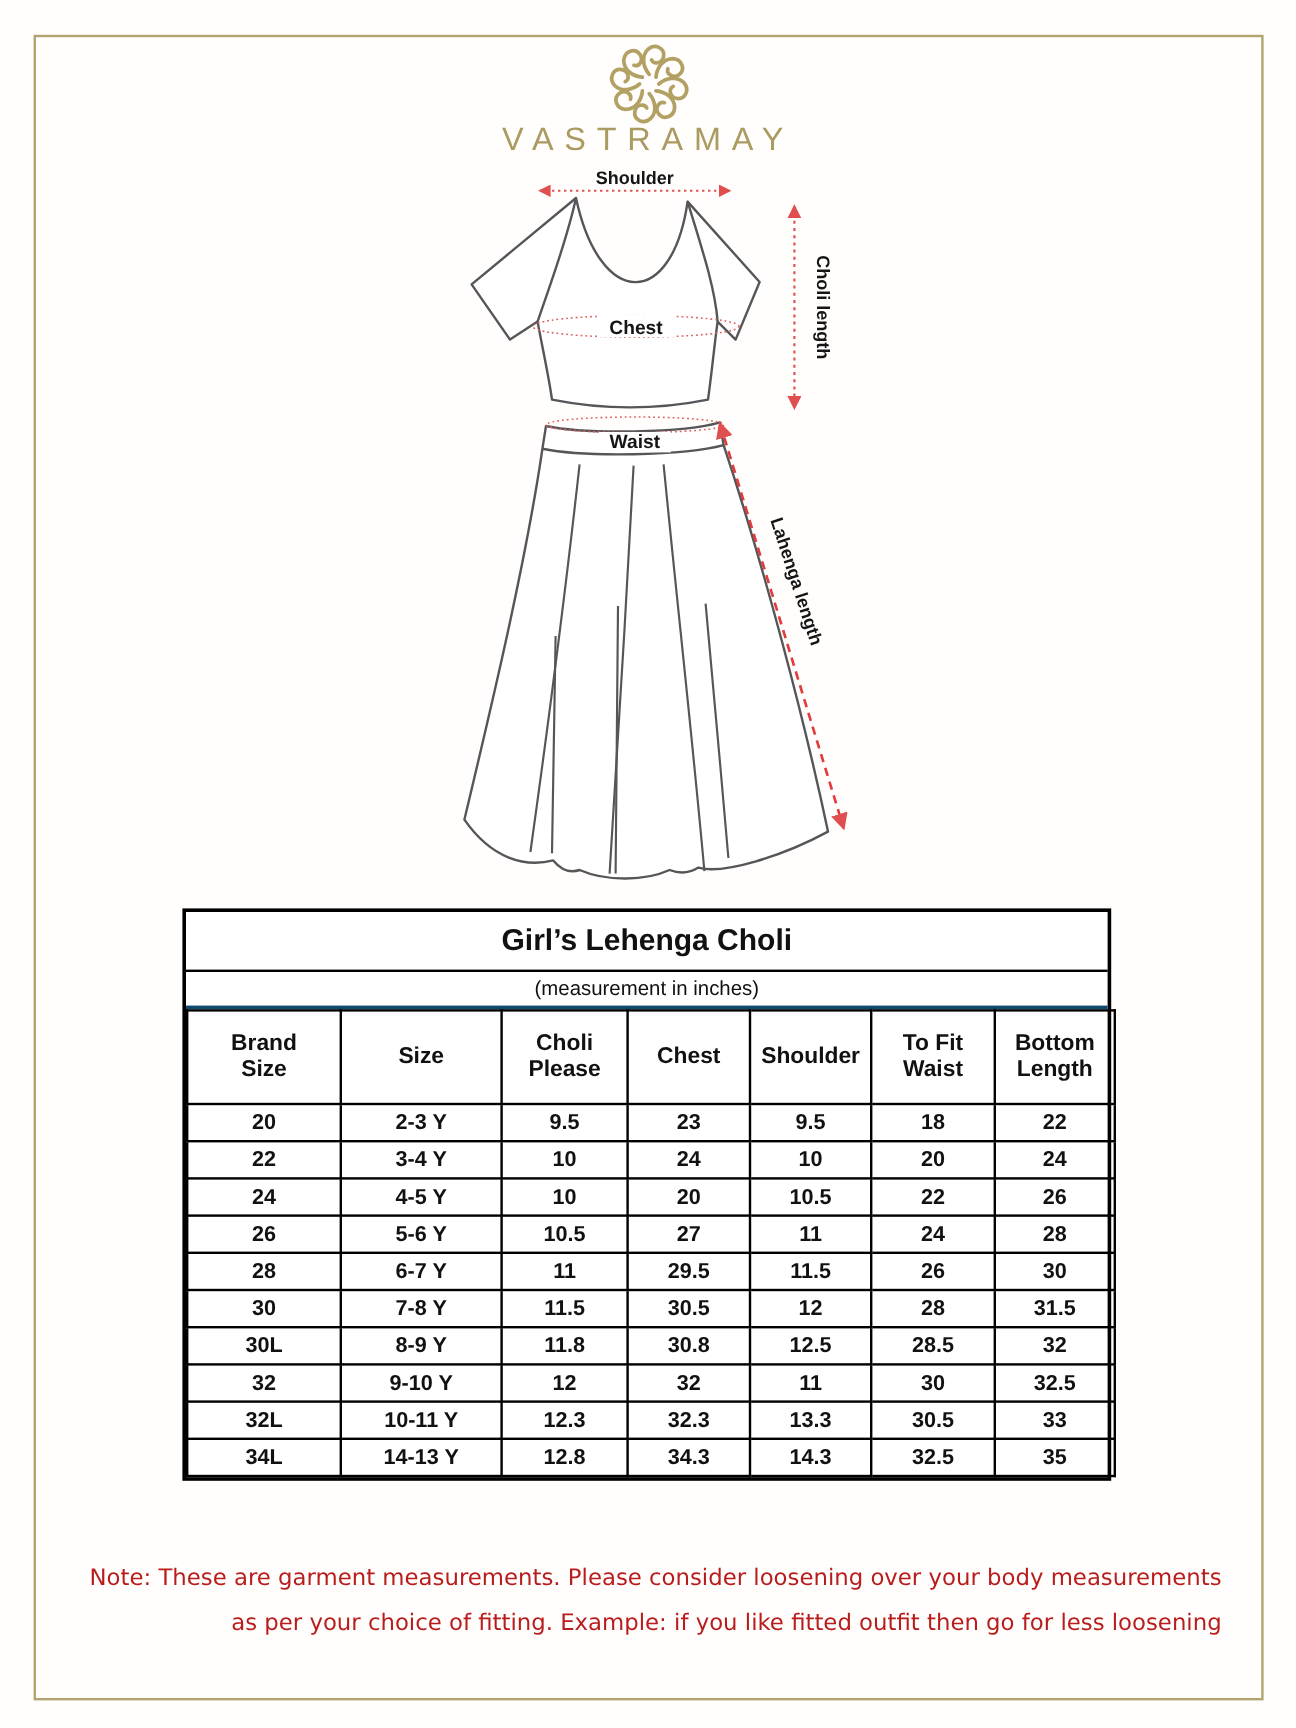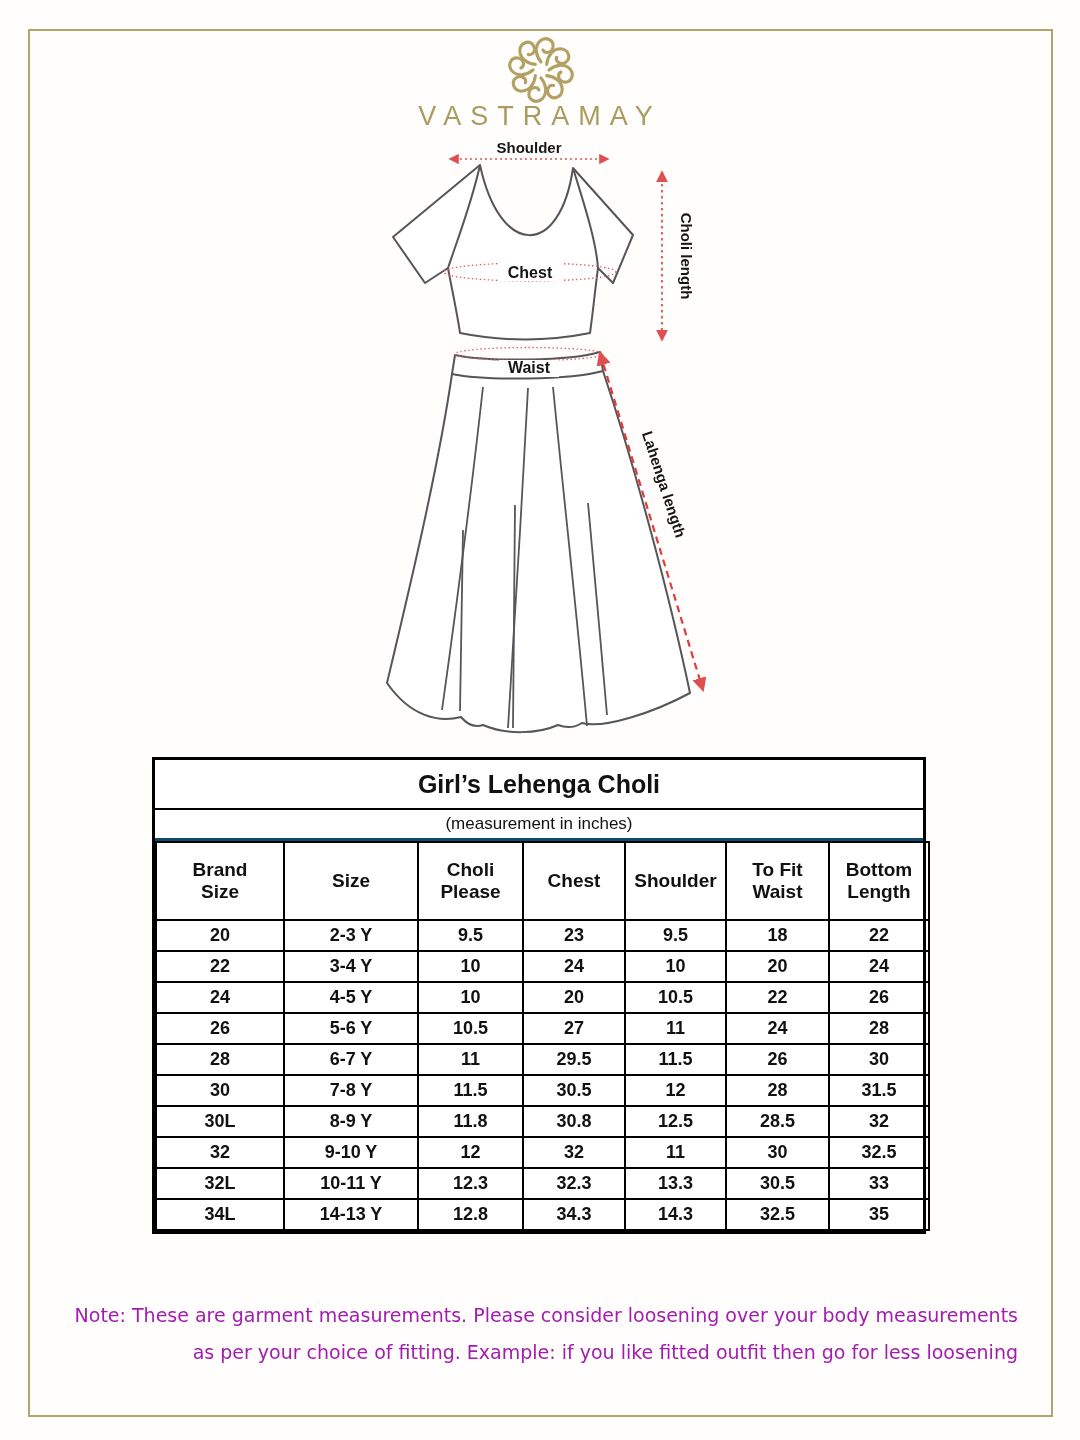--- a/index.html
+++ b/index.html
@@ -42,21 +42,21 @@
   table.size-table th:nth-child(1){width:126px;}
   table.size-table th:nth-child(2){width:132px;}
   table.size-table th:nth-child(3){width:103px;}
   table.size-table th:nth-child(4){width:100px;}
   table.size-table th:nth-child(5){width:99px;}
   table.size-table th:nth-child(6){width:101px;}
   table.size-table th:nth-child(7){width:98px;}
   
   .note{
     position:absolute;left:40px;top:1297px;width:978px;text-align:right;
-    font-family:"DejaVu Sans",sans-serif;font-size:19px;color:#a21caf;line-height:37px;
+    font-family:"DejaVu Sans",sans-serif;font-size:19px;color:#b91c1c;line-height:37px;
     white-space:nowrap;
   }
 </style>
 </head>
 <body>
 
 <div class="page">
   <div class="frame"></div>
 
   <svg class="emblem" viewBox="-37 -37 74 74" aria-hidden="true">

